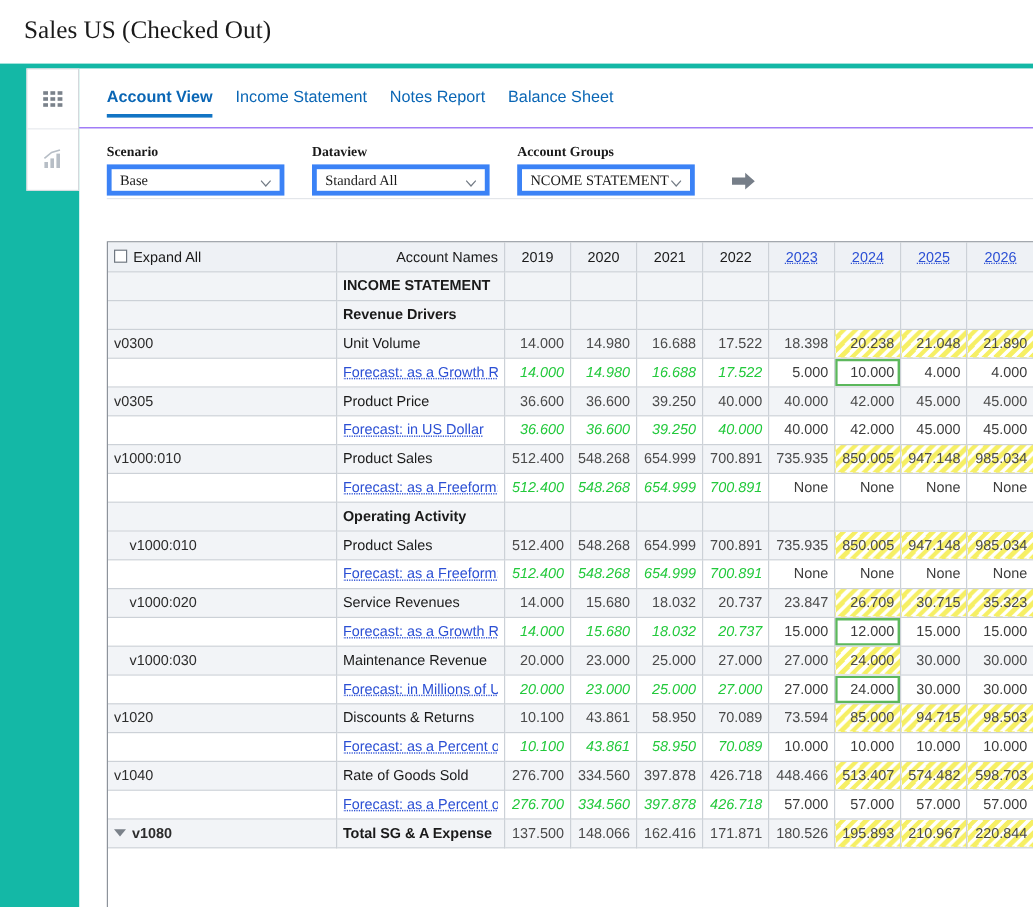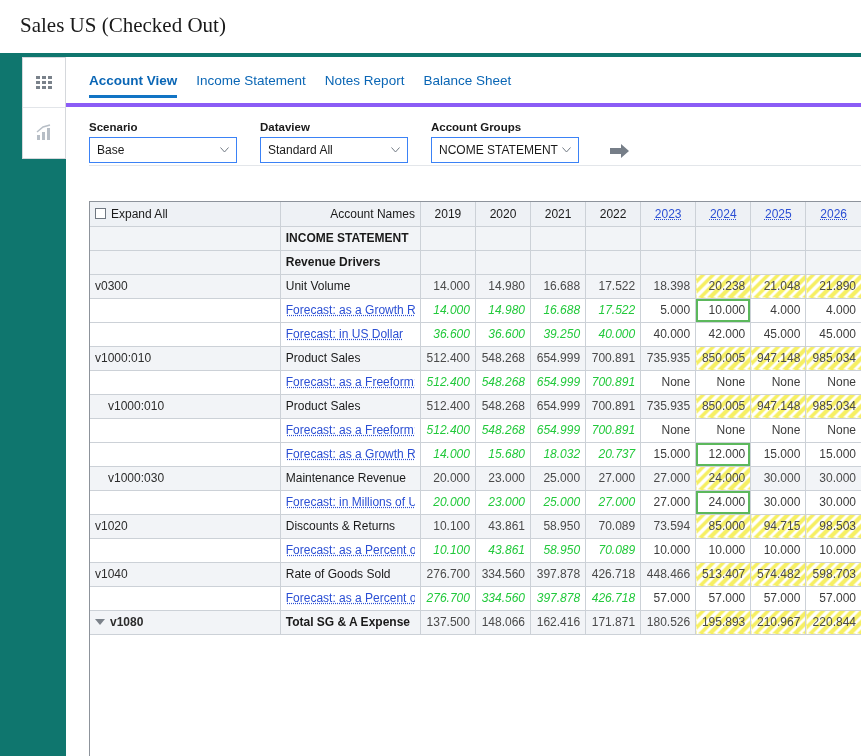--- a/index.html
+++ b/index.html
@@ -2,21 +2,21 @@
 <html><head>
 <meta charset="utf-8">
 <style>
   html,body{margin:0;padding:0;}
   body{
     width:861px;height:756px;overflow:hidden;
     background:#ffffff;
     font-family:"Liberation Sans", sans-serif;
     -webkit-font-smoothing:antialiased;
   }
-  .app{position:relative;width:861px;height:756px;background:#0f766e;}
+  .app{position:relative;width:861px;height:756px;background:#14b8a6;}
 
   
   .titlebar{
     height:53px;box-sizing:border-box;
     padding:12px 0 0 20px;
     background:#fff;
   }
   .page-title{
     font-family:"Liberation Serif", serif;
     font-size:21px;color:#1a1a1a;line-height:26px;font-weight:400;
@@ -38,44 +38,44 @@
 
   
   .panel{
     position:absolute;left:66px;top:57px;right:0;bottom:0;
     background:#fff;
   }
   .tabs{
     height:50px;box-sizing:border-box;
     padding-left:23px;
     display:flex;align-items:flex-start;
-    border-bottom:4px solid #8b5cf6;
+    border-bottom:1px solid #8b5cf6;
   }
   .tab{
     font-size:13.5px;color:#0a66b5;line-height:16px;
     padding:16px 0 9px 0;margin-right:19px;cursor:pointer;
     position:relative;white-space:nowrap;
   }
   .tab.active{font-weight:bold;color:#0a66b5;}
   .tab.active:after{
     content:"";position:absolute;left:0;right:0;bottom:0;height:3px;background:#1274c4;
   }
 
   
   .filters{
     padding:14px 0 0 23px;display:flex;align-items:flex-end;height:56px;box-sizing:border-box;
   }
-  .field{margin-right:23px;}
+  .field{margin-right:23px;font-family:Liberation Serif, serif;}
   .field-label{
     font-size:11.5px;font-weight:bold;color:#1a1a1a;margin-bottom:4px;display:block;
     white-space:nowrap;
   }
   .select{
     position:relative;height:26px;box-sizing:border-box;
-    border:1px solid #3b82f6;background:#fff;
+    border:4px solid #3b82f6;background:#fff;
     display:flex;align-items:center;
     padding:0 24px 0 7px;
     font-size:12px;color:#1a1a1a;
     white-space:nowrap;overflow:hidden;
   }
   .select.w1{width:148px;}
   .select.w2{width:148px;}
   .select.w3{width:148px;}
   .caret{
     position:absolute;right:7px;top:9px;width:9px;height:6px;
@@ -325,20 +325,32 @@
               </td>
               <td class="fore-num">14.000</td>
               <td class="fore-num">14.980</td>
               <td class="fore-num">16.688</td>
               <td class="fore-num">17.522</td>
               <td class="fore-num plain">5.000</td>
               <td class="fore-num plain inputcell">10.000</td>
               <td class="fore-num plain">4.000</td>
               <td class="fore-num plain">4.000</td>
             </tr>
+            <tr class="datarow">
+              <td class="code"><span>v0305</span></td>
+              <td class="name">Product Price</td>
+              <td class="num">36.600</td>
+              <td class="num">36.600</td>
+              <td class="num">39.250</td>
+              <td class="num">40.000</td>
+              <td class="num">40.000</td>
+              <td class="num">42.000</td>
+              <td class="num">45.000</td>
+              <td class="num">45.000</td>
+            </tr>
             <tr class="forerow">
               <td class="code"><span></span></td>
               <td class="fore-name">
                 <a>Forecast: in US Dollar</a>
               </td>
               <td class="fore-num">36.600</td>
               <td class="fore-num">36.600</td>
               <td class="fore-num">39.250</td>
               <td class="fore-num">40.000</td>
               <td class="fore-num plain">40.000</td>
@@ -365,20 +377,32 @@
               </td>
               <td class="fore-num">512.400</td>
               <td class="fore-num">548.268</td>
               <td class="fore-num">654.999</td>
               <td class="fore-num">700.891</td>
               <td class="fore-num plain">None</td>
               <td class="fore-num plain">None</td>
               <td class="fore-num plain">None</td>
               <td class="fore-num plain">None</td>
             </tr>
+            <tr class="secrow">
+              <td class="code"><span></span></td>
+              <td class="name bold">Operating Activity</td>
+              <td class="num"></td>
+              <td class="num"></td>
+              <td class="num"></td>
+              <td class="num"></td>
+              <td class="num"></td>
+              <td class="num"></td>
+              <td class="num"></td>
+              <td class="num"></td>
+            </tr>
             <tr class="datarow">
               <td class="code indent1"><span>v1000:010</span></td>
               <td class="name">Product Sales</td>
               <td class="num">512.400</td>
               <td class="num">548.268</td>
               <td class="num">654.999</td>
               <td class="num">700.891</td>
               <td class="num">735.935</td>
               <td class="num hatch">850.005</td>
               <td class="num hatch">947.148</td>
@@ -391,20 +415,32 @@
               </td>
               <td class="fore-num">512.400</td>
               <td class="fore-num">548.268</td>
               <td class="fore-num">654.999</td>
               <td class="fore-num">700.891</td>
               <td class="fore-num plain">None</td>
               <td class="fore-num plain">None</td>
               <td class="fore-num plain">None</td>
               <td class="fore-num plain">None</td>
             </tr>
+            <tr class="datarow">
+              <td class="code indent1"><span>v1000:020</span></td>
+              <td class="name">Service Revenues</td>
+              <td class="num">14.000</td>
+              <td class="num">15.680</td>
+              <td class="num">18.032</td>
+              <td class="num">20.737</td>
+              <td class="num">23.847</td>
+              <td class="num hatch">26.709</td>
+              <td class="num hatch">30.715</td>
+              <td class="num hatch">35.323</td>
+            </tr>
             <tr class="forerow">
               <td class="code"><span></span></td>
               <td class="fore-name">
                 <a>Forecast: as a Growth Rate</a>
               </td>
               <td class="fore-num">14.000</td>
               <td class="fore-num">15.680</td>
               <td class="fore-num">18.032</td>
               <td class="fore-num">20.737</td>
               <td class="fore-num plain">15.000</td>

